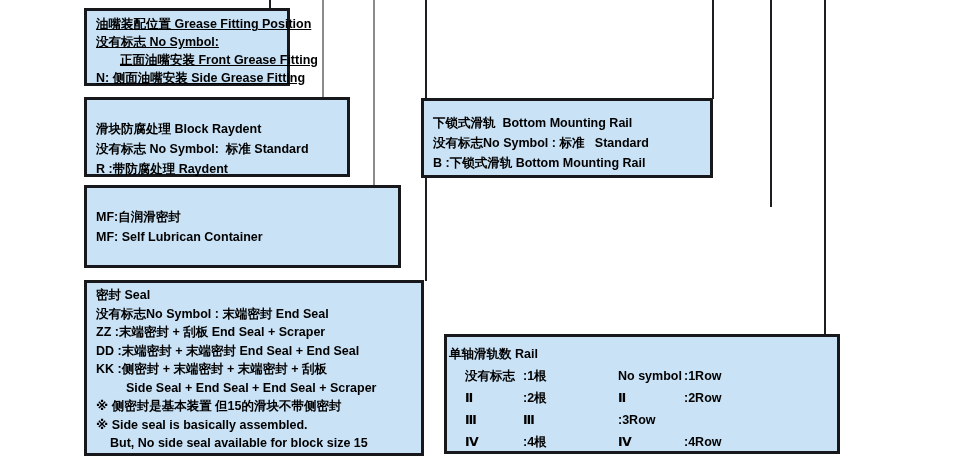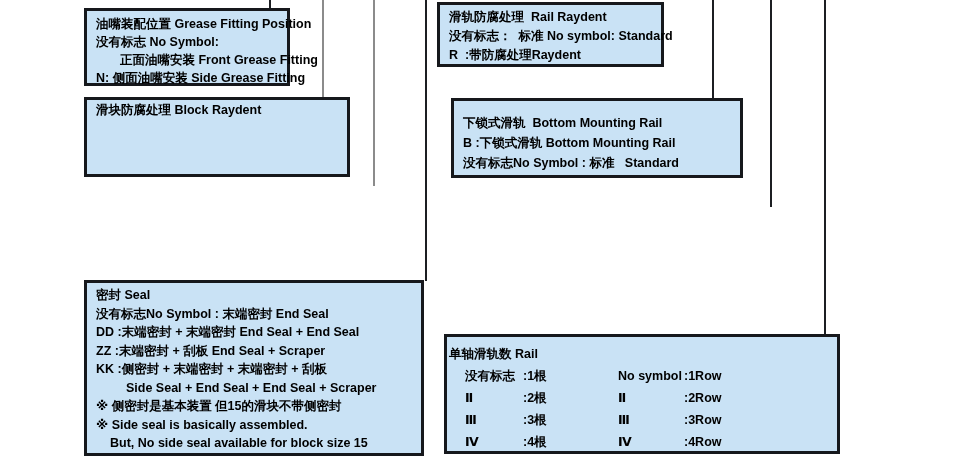--- a/index.html
+++ b/index.html
@@ -15,24 +15,24 @@
     font-weight:bold; font-size:12.5px; color:#000;
   }
   .line { white-space:pre; }
   .ind-24 { padding-left:24px; }
   .ind-30 { padding-left:30px; }
   .ind-14 { padding-left:14px; }
   .vline { position:absolute; top:0; width:2px; background:#1c1e22; }
   .vline.gray { width:1.5px; background:#8b8b8b; }
 
   
-  #box-grease        { left:84px;  top:8px;   width:206px; height:78px;  padding:4px 0 0 9px;  line-height:18px; }
+  #box-grease        { left:84px;  top:8px;   width:206px; height:78px;  padding:4px 0 0 9px;  line-height:18px;text-decoration:underline; }
   #box-rail-raydent  { left:437px; top:2px;   width:227px; height:65px;  padding:3px 0 0 9px;  line-height:19px; }
-  #box-block-raydent { left:84px;  top:97px;  width:266px; height:80px;  padding:0 0 0 9px; line-height:20px; }
-  #box-bottom-mount  { left:451px; top:98px;  width:292px; height:80px;  padding:12px 0 0 9px; line-height:20px; }
+  #box-block-raydent { left:84px;  top:97px;  width:266px; height:80px;  padding:19px 0 0 9px; line-height:20px; }
+  #box-bottom-mount  { left:421px; top:98px;  width:292px; height:80px;  padding:12px 0 0 9px; line-height:20px; }
   #box-mf            { left:84px;  top:185px; width:317px; height:83px;  padding:19px 0 0 9px; line-height:20px; }
   #box-accuracy      { left:444px; top:206px; width:346px; height:96px;  padding:8px 0 0 9px;  line-height:20px; }
   #box-seal          { left:84px;  top:280px; width:340px; height:176px; padding:3px 0 0 9px;  line-height:18.5px; }
   #box-rail-count    { left:444px; top:334px; width:396px; height:120px; padding:6px 0 0 2px;  line-height:22px; }
 
   
   #vl-grease   { left:269px; height:9px; }
   #vl-block    { left:322px; height:98px; }
   #vl-mf       { left:373px; height:186px; }
   #vl-seal     { left:425px; height:281px; }
@@ -58,43 +58,44 @@
   <div class="vline" id="vl-accuracy"></div>
   <div class="vline" id="vl-rail"></div>
 
   <div class="box" id="box-grease">
     <div class="line">油嘴装配位置 Grease Fitting Position</div>
     <div class="line">没有标志 No Symbol:</div>
     <div class="line ind-24">正面油嘴安装 Front Grease Fitting</div>
     <div class="line">N: 侧面油嘴安装 Side Grease Fitting</div>
   </div>
 
-  <div class="box" id="box-rail-raydent">
-    <div class="line">滑轨防腐处理  Rail Raydent</div>
-    <div class="line">没有标志：  标准 No symbol: Standard</div>
-    <div class="line">R  :带防腐处理Raydent</div>
-  </div>
 
   <div class="box" id="box-block-raydent">
     <div class="line">滑块防腐处理 Block Raydent</div>
+    <div class="line">没有标志 No Symbol:  标准 Standard</div>
+    <div class="line">R :带防腐处理 Raydent</div>
   </div>
 
   <div class="box" id="box-bottom-mount">
     <div class="line">下锁式滑轨  Bottom Mounting Rail</div>
+    <div class="line">没有标志No Symbol : 标准   Standard</div>
     <div class="line">B :下锁式滑轨 Bottom Mounting Rail</div>
-    <div class="line">没有标志No Symbol : 标准   Standard</div>
   </div>
 
+  <div class="box" id="box-mf">
+    <div class="line">MF:自润滑密封</div>
+    <div class="line">MF: Self Lubrican Container</div>
+  </div>
 
 
   <div class="box" id="box-seal">
     <div class="line">密封 Seal</div>
     <div class="line">没有标志No Symbol : 末端密封 End Seal</div>
+    <div class="line">ZZ :末端密封 + 刮板 End Seal + Scraper</div>
     <div class="line">DD :末端密封 + 末端密封 End Seal + End Seal</div>
-    <div class="line">ZZ :末端密封 + 刮板 End Seal + Scraper</div>
     <div class="line">KK :侧密封 + 末端密封 + 末端密封 + 刮板</div>
     <div class="line ind-30">Side Seal + End Seal + End Seal + Scraper</div>
     <div class="line">※ 侧密封是基本装置 但15的滑块不带侧密封</div>
     <div class="line">※ Side seal is basically assembled.</div>
     <div class="line ind-14">But, No side seal available for block size 15</div>
   </div>
 
   <div class="box" id="box-rail-count">
     <div class="line">单轴滑轨数 Rail</div>
     <div class="rail-row">
@@ -104,21 +105,20 @@
       <span class="line">:1Row</span>
     </div>
     <div class="rail-row">
       <span class="line">Ⅱ</span>
       <span class="line">:2根</span>
       <span class="line">Ⅱ</span>
       <span class="line">:2Row</span>
     </div>
     <div class="rail-row">
       <span class="line">Ⅲ</span>
-      <span class="line">:3根</span>
       <span class="line">Ⅲ</span>
       <span class="line">:3Row</span>
     </div>
     <div class="rail-row">
       <span class="line">Ⅳ</span>
       <span class="line">:4根</span>
       <span class="line">Ⅳ</span>
       <span class="line">:4Row</span>
     </div>
   </div>

